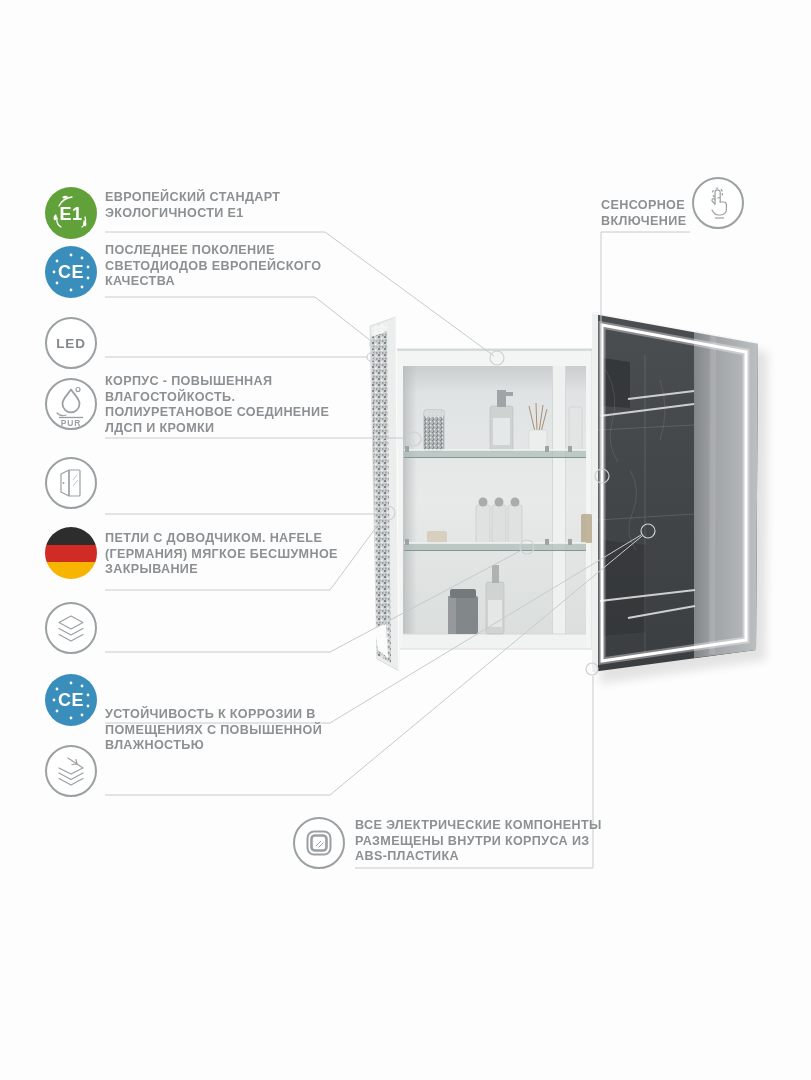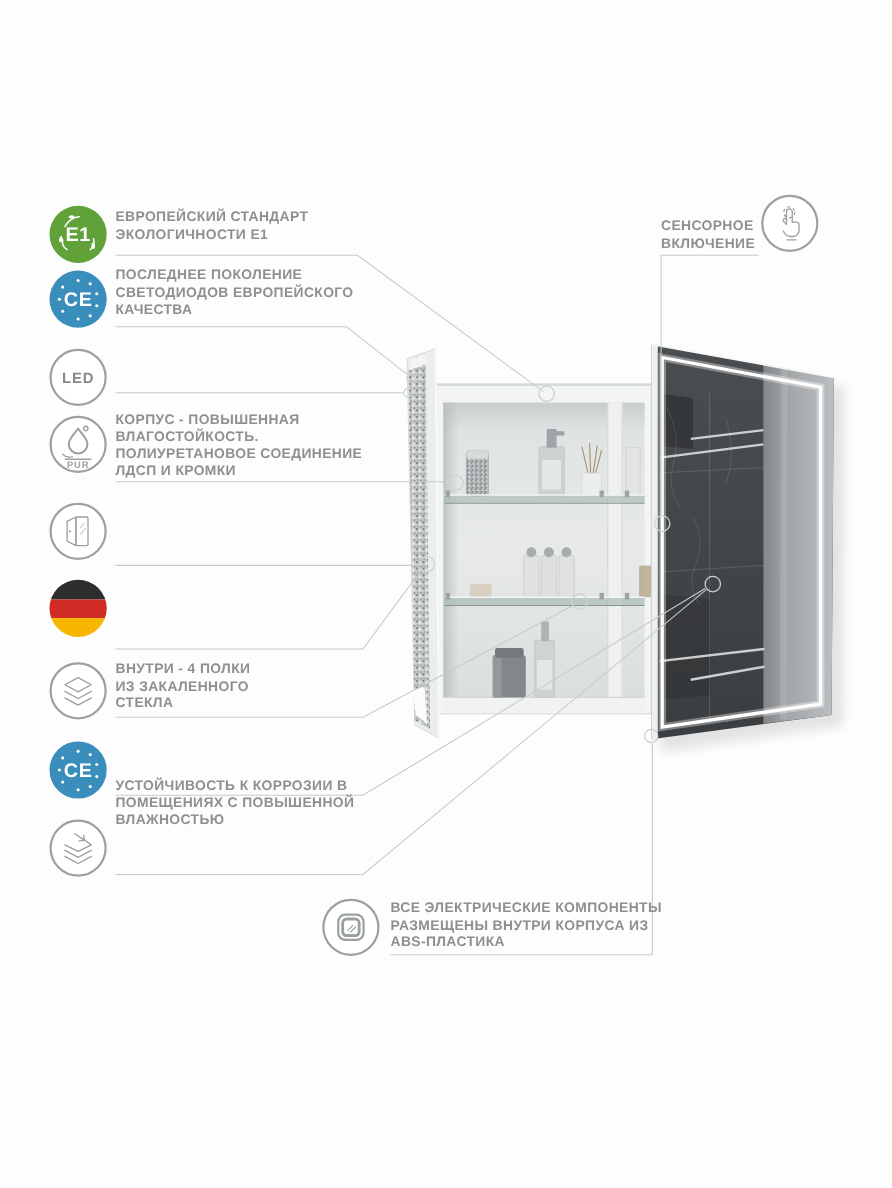--- a/index.html
+++ b/index.html
@@ -302,32 +302,32 @@
             <circle cx="27" cy="27" r="26"></circle>
           </clipPath>
         </defs>
       <g clip-path="url(#flagClip)">
         <rect x="0" y="0" width="54" height="19" fill="var(--flag-black)"></rect>
         <rect x="0" y="19" width="54" height="17" fill="var(--flag-red)"></rect>
         <rect x="0" y="36" width="54" height="18" fill="var(--flag-gold)"></rect>
       </g>
     </svg>
   </div>
+  <div class="f-text" style="left:105px;top:531px">ПЕТЛИ С ДОВОДЧИКОМ. HAFELE
+(ГЕРМАНИЯ) МЯГКОЕ БЕСШУМНОЕ
+ЗАКРЫВАНИЕ</div>
 
   <div class="f-icon" style="left:44px;top:601px">
     <svg viewBox="0 0 54 54">
       <circle cx="27" cy="27" r="25" class="ic-circle"></circle>
       <path class="ic-stroke-thin" d="M27,15 L39,21.5 L27,28 L15,21.5 Z"></path>
       <path class="ic-stroke-thin" d="M15,27.5 L27,34 L39,27.5"></path>
       <path class="ic-stroke-thin" d="M15,33.5 L27,40 L39,33.5"></path>
     </svg>
   </div>
-  <div class="f-text" style="left:105px;top:601px">ВНУТРИ - 4 ПОЛКИ
-ИЗ ЗАКАЛЕННОГО
-СТЕКЛА</div>
 
   <div class="f-icon" style="left:44px;top:673px">
     <svg viewBox="0 0 54 54">
       <circle cx="27" cy="27" r="26" class="ic-fill-blue"></circle>
       <text x="27" y="33" class="badge-big">CE</text>
       <g fill="#ffffff">
         <circle cx="27" cy="10" r="1.4"></circle>
           <circle cx="38" cy="13" r="1.4"></circle>
           <circle cx="44" cy="22" r="1.4"></circle>
         <circle cx="44" cy="33" r="1.4"></circle>

